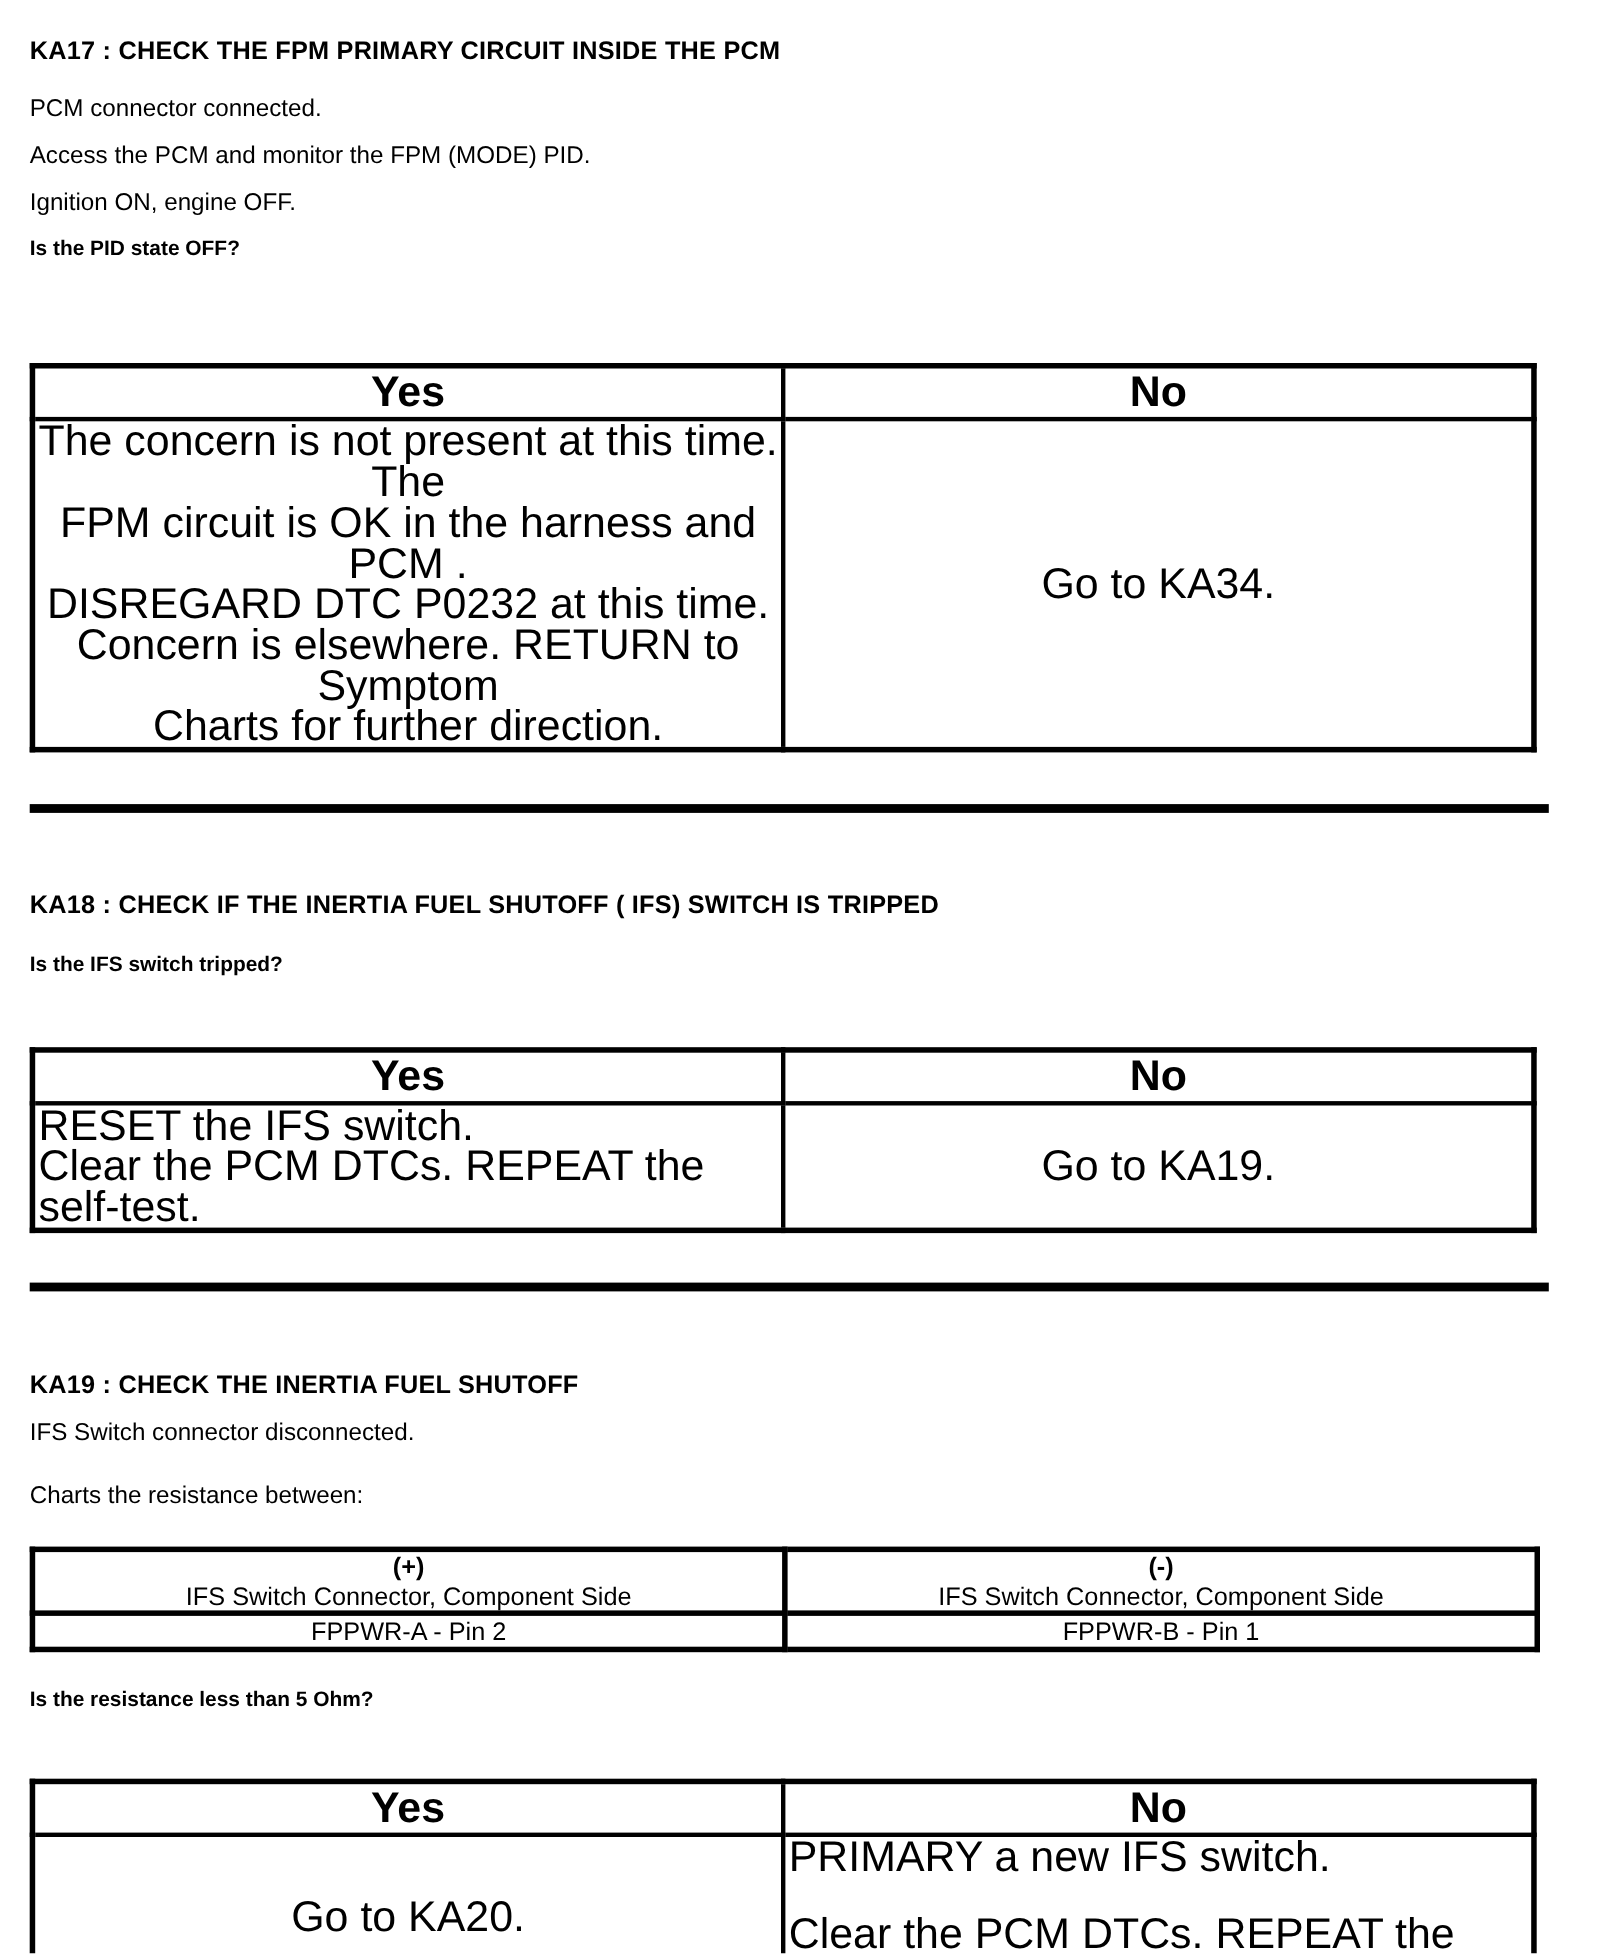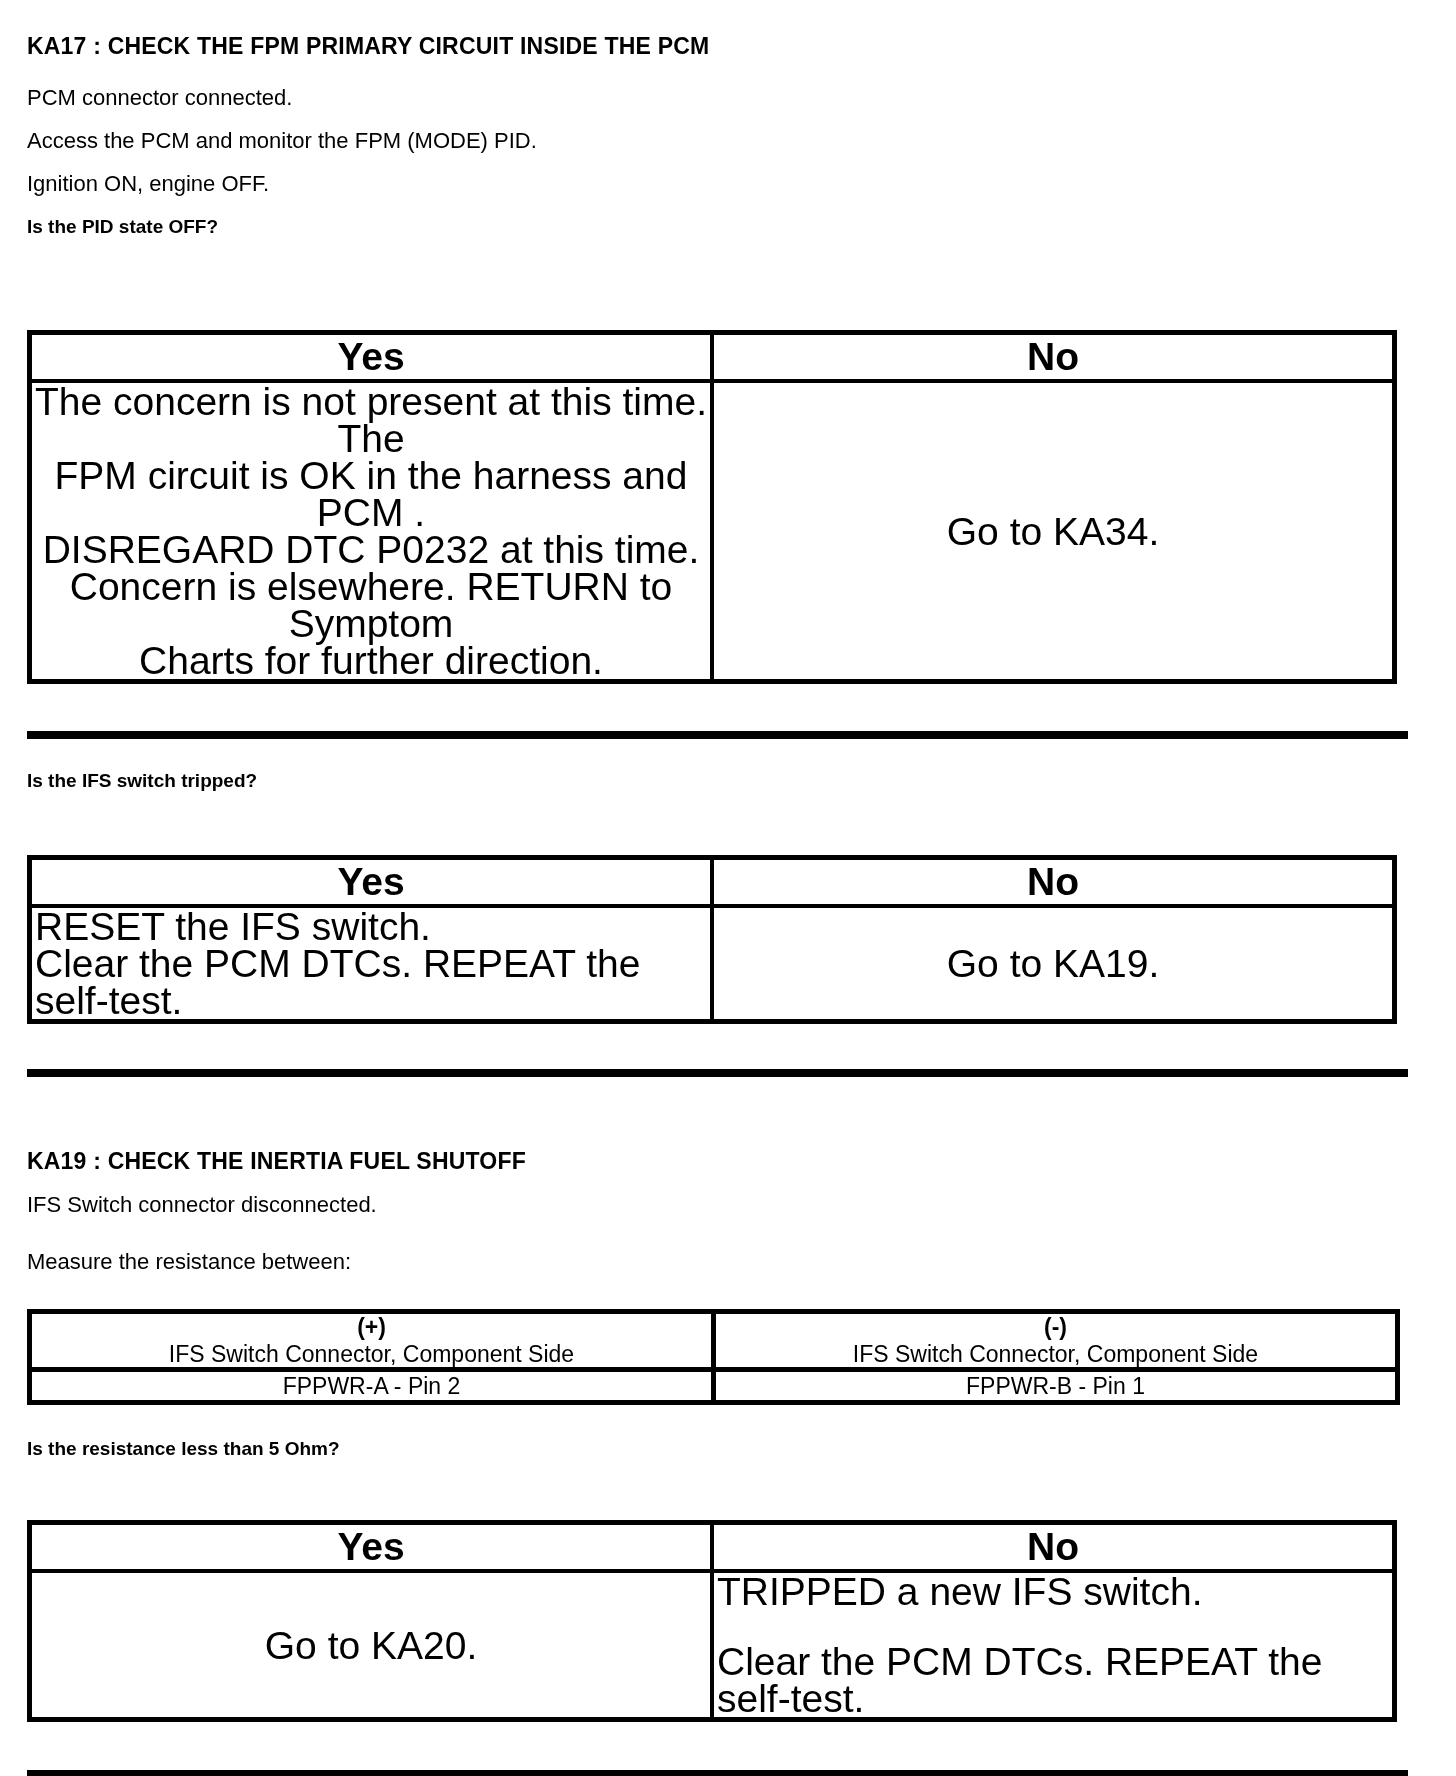--- a/index.html
+++ b/index.html
@@ -154,20 +154,21 @@
 Charts for further direction.</td>
         <td class="cell-center">Go to KA34.</td>
       </tr>
     </tbody>
       </table>
 
     <div class="rule rule-1"></div>
   </div>
 
   <div>
+    <div class="heading h-ka18">KA18 : CHECK IF THE INERTIA FUEL SHUTOFF ( IFS) SWITCH IS TRIPPED</div>
     <div class="question q-ka18">Is the IFS switch tripped?</div>
 
     <table class="result-table t2">
       <tbody>
           <tr>
         <th>Yes</th>
         <th>No</th>
       </tr>
       <tr>
         <td class="cell-left">RESET the IFS switch.
@@ -176,21 +177,21 @@
       </tr>
     </tbody>
       </table>
 
     <div class="rule rule-2"></div>
   </div>
 
   <div>
     <div class="heading h-ka19">KA19 : CHECK THE INERTIA FUEL SHUTOFF</div>
     <div class="step s-ka19-1">IFS Switch connector disconnected.</div>
-    <div class="step s-ka19-2">Measure the resistance between:</div>
+    <div class="step s-ka19-2">Charts the resistance between:</div>
 
     <table class="m-table">
       <tbody>
           <tr>
         <td class="m-head-cell">
           <div class="polarity">(+)</div>
           <div class="location">IFS Switch Connector, Component Side</div>
         </td>
         <td class="m-head-cell">
           <div class="polarity">(-)</div>
@@ -209,21 +210,21 @@
     <table class="result-table t3">
       <tbody>
           <tr>
         <th>Yes</th>
         <th>No</th>
       </tr>
       <tr>
         <td class="cell-center">Go to KA20.</td>
         <td class="split-cell">
           <div class="split-inner">
-            <div>TRIPPED a new IFS switch.</div>
+            <div>PRIMARY a new IFS switch.</div>
             <div>Clear the PCM DTCs. REPEAT the self-test.</div>
           </div>
         </td>
       </tr>
     </tbody>
       </table>
 
     <div class="rule rule-3"></div>
   </div>
 

